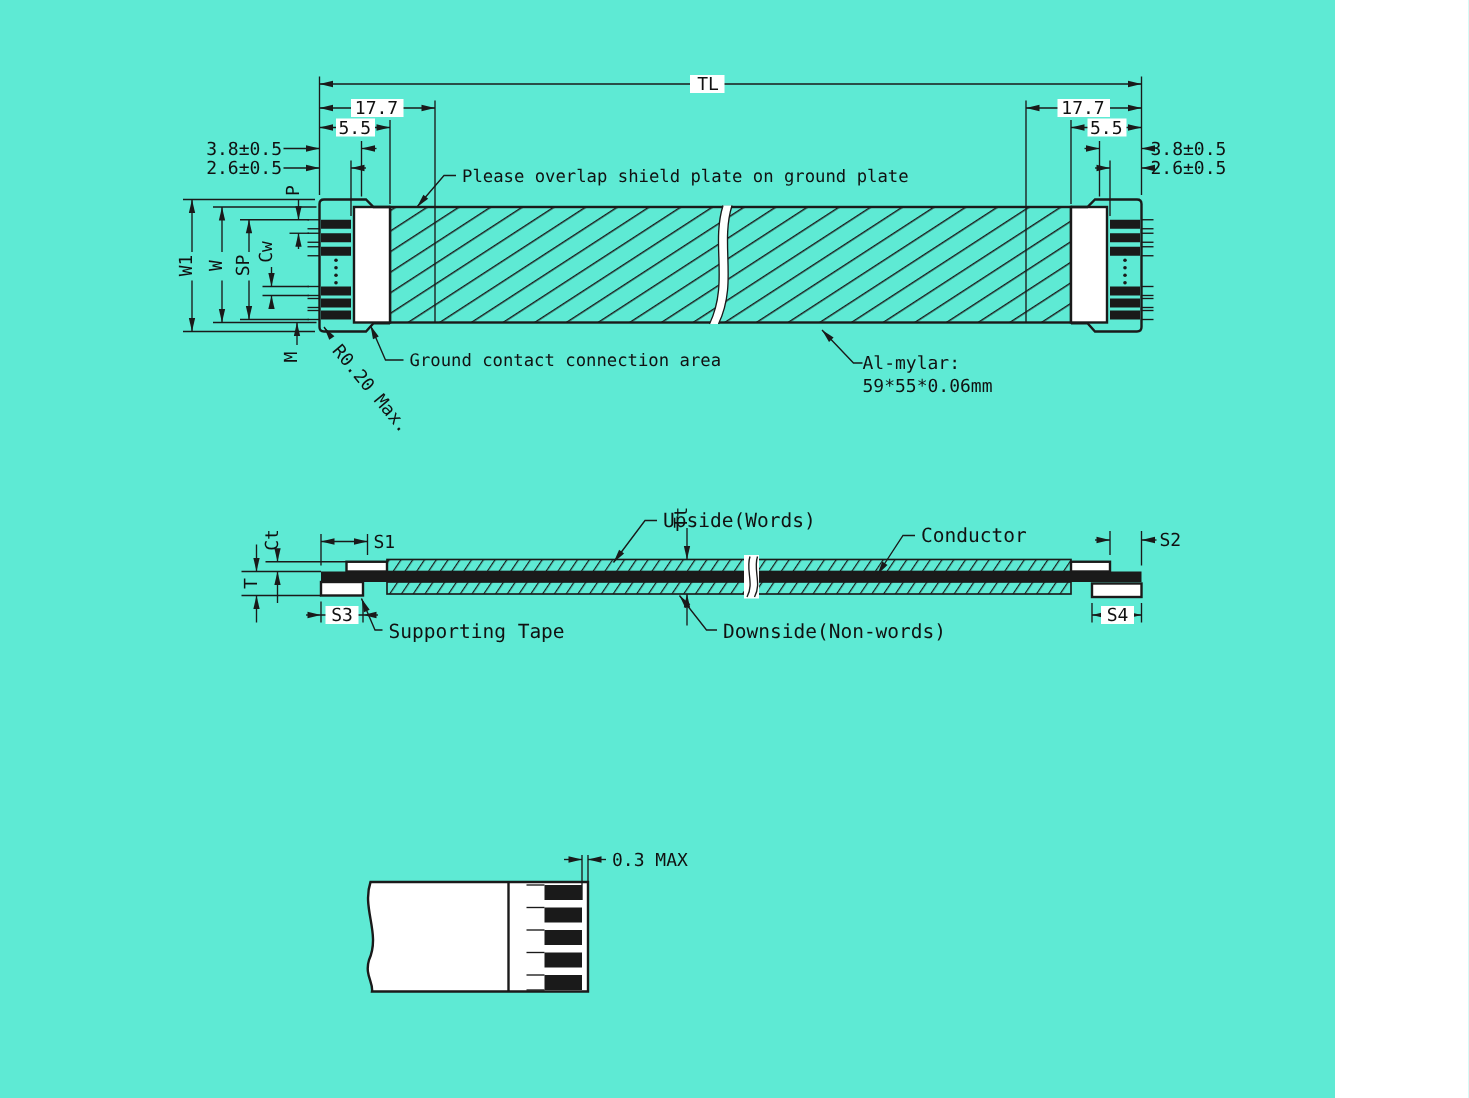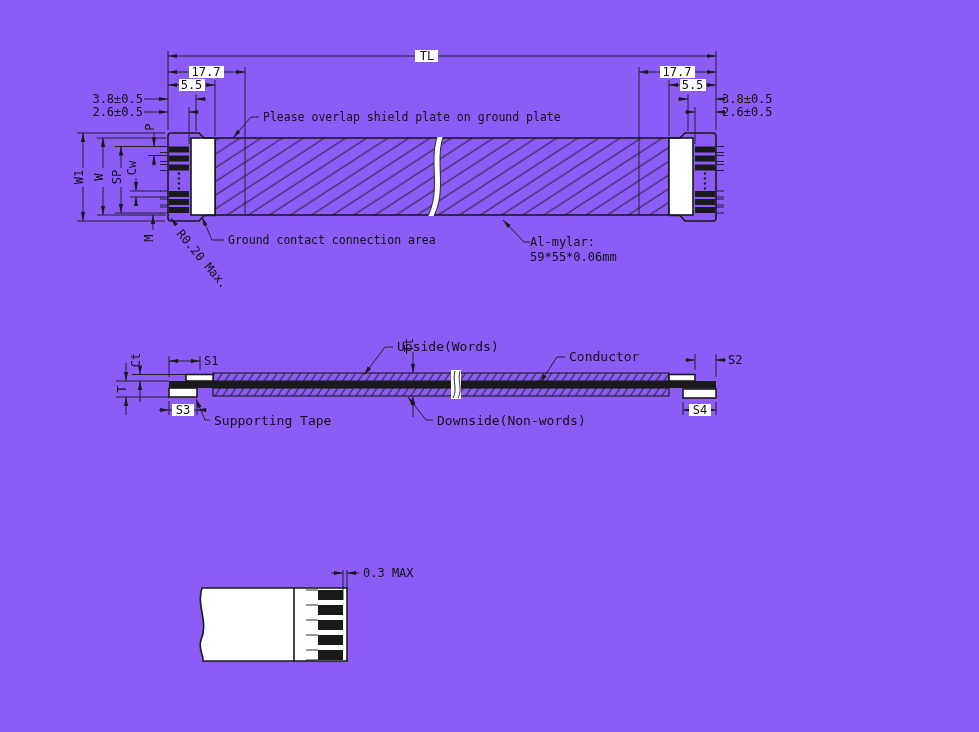--- a/index.html
+++ b/index.html
@@ -1,16 +1,16 @@
 <!DOCTYPE html>
 <html><head>
 <meta charset="utf-8">
 <style>
   html,body{margin:0;padding:0;background:#ffffff;}
-  .page{width:979px;height:732px;background:#8b5cf6;position:relative;overflow:hidden;}
+  .page{width:845px;height:732px;background:#5eead4;position:relative;overflow:hidden;padding-left:45px;}
   svg{display:block;}
   .obj{stroke:#1a1a1a;stroke-width:1.6;fill:none;}
   .objw{stroke:#1a1a1a;stroke-width:1.6;fill:#ffffff;}
   .dim{stroke:#1a1a1a;stroke-width:0.9;fill:none;}
   .thin{stroke:#1a1a1a;stroke-width:0.9;fill:none;}
   .bar{fill:#1a1a1a;stroke:none;}
   .gap{fill:#ffffff;stroke:none;}
   text{font-family:"DejaVu Sans Mono","Liberation Mono",monospace;fill:#111;}
   .dt{font-size:12px;}
   .note{font-size:11.5px;}

